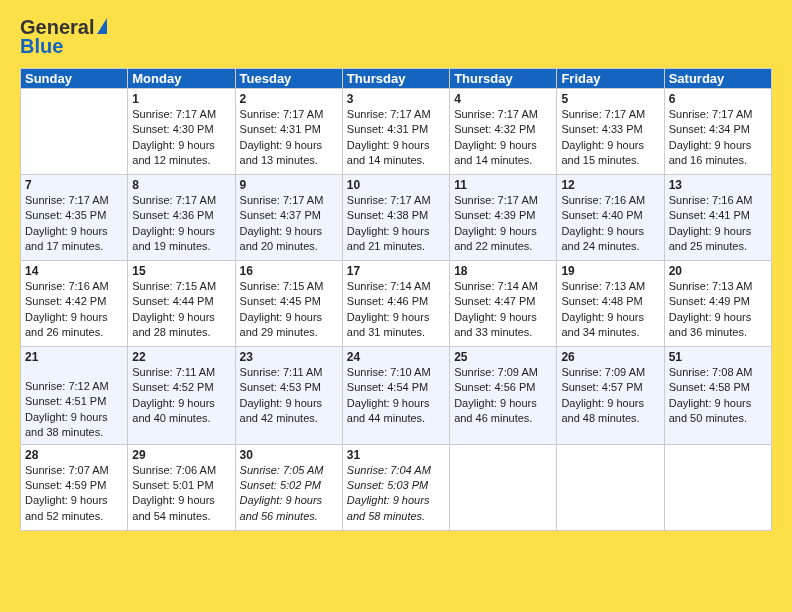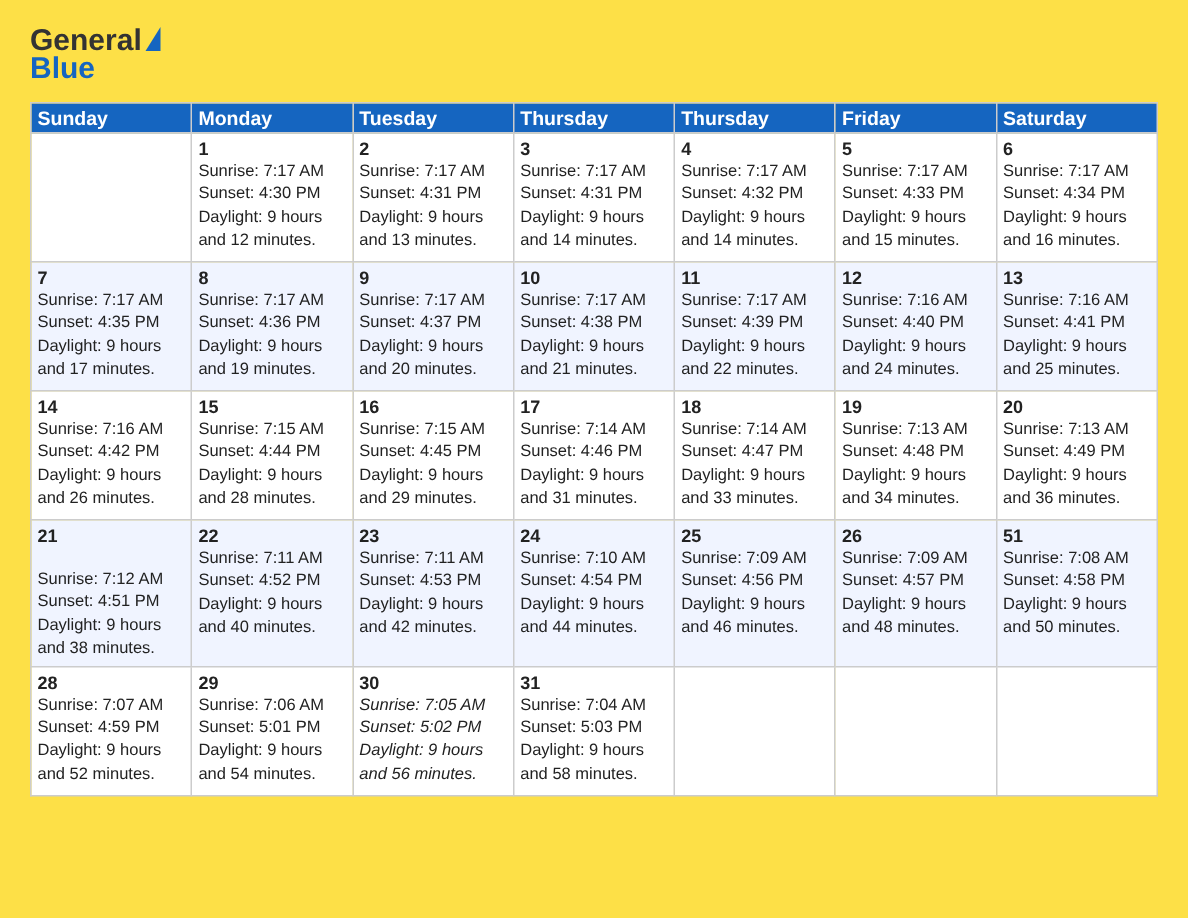--- a/index.html
+++ b/index.html
@@ -329,21 +329,21 @@
           </td>
           <td>
             <span class="day-num">30</span>
             <div class="cell-text" style="white-space: pre-line; font-style: italic;">Sunrise: 7:05 AM
 Sunset: 5:02 PM
 Daylight: 9 hours
 and 56 minutes.</div>
           </td>
           <td>
             <span class="day-num">31</span>
-            <div class="cell-text" style="white-space: pre-line;">Sunrise: 7:04 AM
+            <div class="cell-text" style="white-space: pre-line; font-style: italic;">Sunrise: 7:04 AM
 Sunset: 5:03 PM
 Daylight: 9 hours
 and 58 minutes.</div>
           </td>
           <td></td>
           <td></td>
           <td></td>
         </tr>
       </tbody>
   </table>

